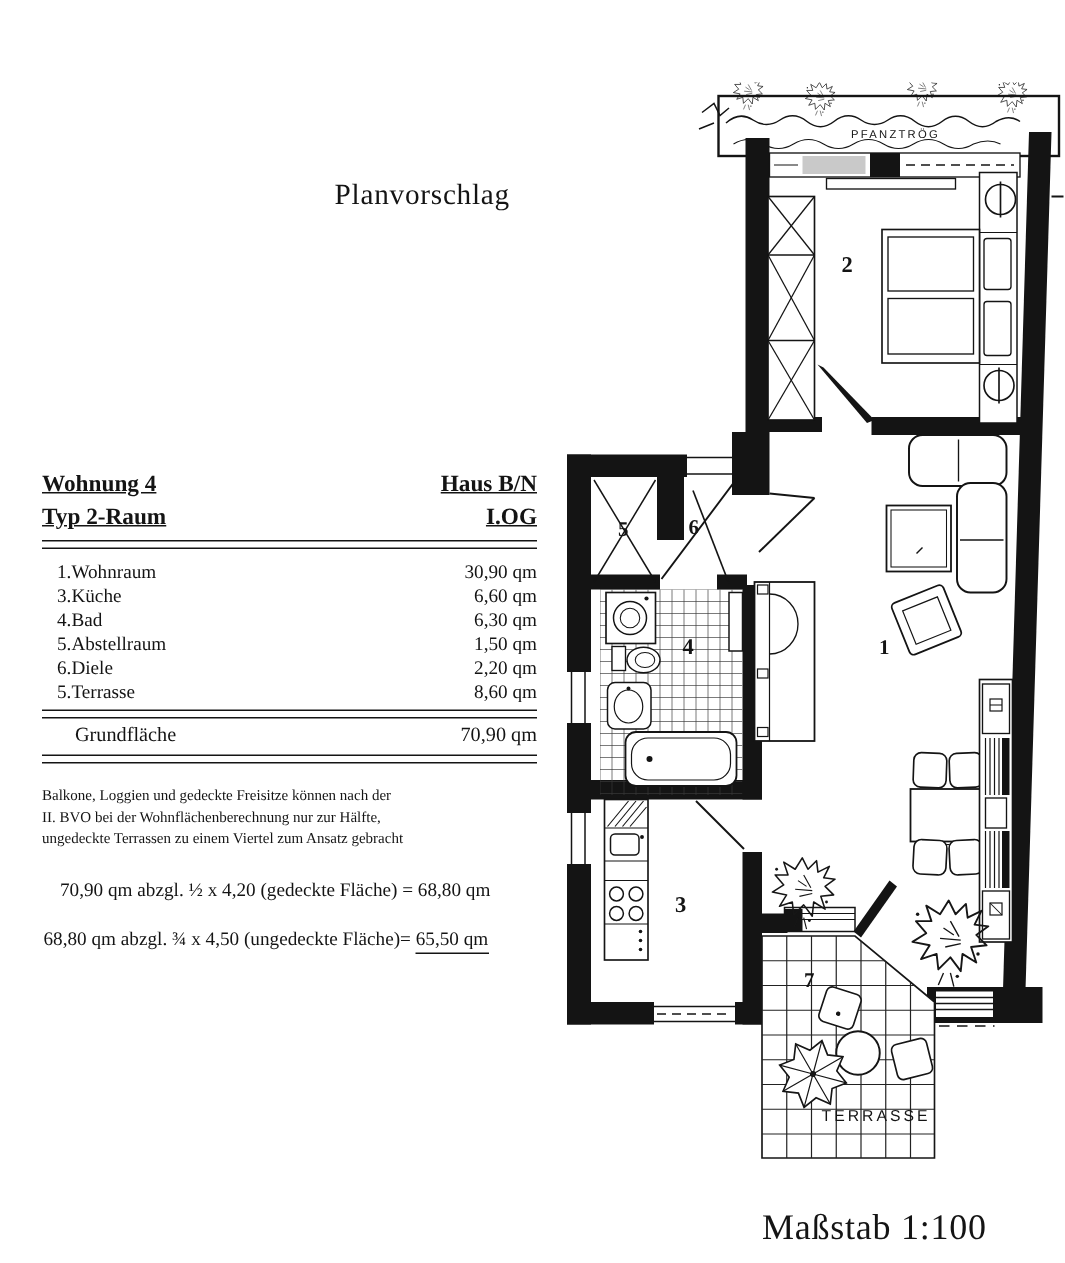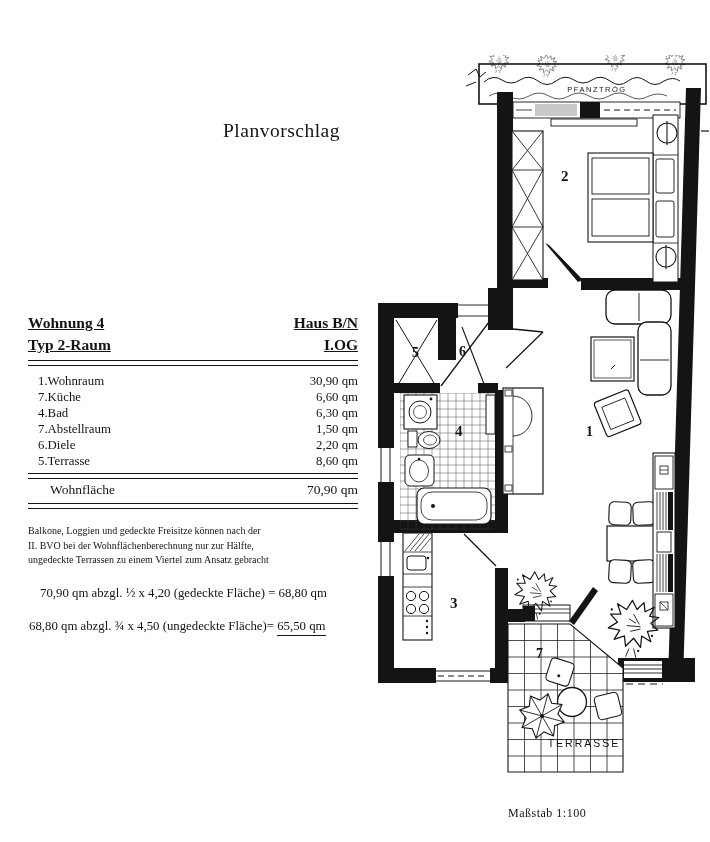--- a/index.html
+++ b/index.html
@@ -11,21 +11,21 @@
   .rows{margin-top:7px;}
   .trow{display:flex;justify-content:space-between;height:16px;font-size:12.8px;line-height:16px;gap:44px;}
   .trow .lab{padding-left:10px;}
   .totrule{height:4px;border-top:1.4px solid #141414;border-bottom:1px solid #141414;margin-top:4px;}
   .totrow{display:flex;justify-content:space-between;height:20px;font-size:13.5px;line-height:22px;}
   .totrow .lab{padding-left:22px;}
   .note{position:absolute;left:28px;top:524px;width:340px;font-size:10px;line-height:14.7px;white-space:nowrap;}
   .calc1{position:absolute;left:40px;top:586px;font-size:12.8px;white-space:nowrap;}
   .calc2{position:absolute;left:29px;top:607px;font-size:12.8px;white-space:nowrap;margin-top:12px;}
   .ul{border-bottom:1.2px solid #141414;padding-bottom:2px;}
-  .scale{position:absolute;left:508px;top:806px;font-size:12px;letter-spacing:.5px;}
+  .scale{position:absolute;left:508px;top:806px;font-size:24px;letter-spacing:.5px;}
   svg.plan{position:absolute;left:375px;top:55px;}
   svg.plan text{font-family:"Liberation Serif",serif;fill:#141414;}
   svg.plan text.small{font-family:"Liberation Sans",sans-serif;}
 </style>
 </head>
 <body>
 
 <div class="doc">
 
   <div class="title">Planvorschlag</div>
@@ -39,43 +39,43 @@
       <span>Typ 2-Raum</span>
       <span>I.OG</span>
     </div>
     <div class="rule2"></div>
     <div class="rows">
       <div class="trow">
           <span class="lab">1.Wohnraum</span>
           <span>30,90 qm</span>
         </div>
       <div class="trow">
-          <span class="lab">7.Küche</span>
+          <span class="lab">3.Küche</span>
           <span>6,60 qm</span>
         </div>
       <div class="trow">
           <span class="lab">4.Bad</span>
           <span>6,30 qm</span>
         </div>
       <div class="trow">
-          <span class="lab">7.Abstellraum</span>
+          <span class="lab">5.Abstellraum</span>
           <span>1,50 qm</span>
         </div>
       <div class="trow">
           <span class="lab">6.Diele</span>
           <span>2,20 qm</span>
         </div>
       <div class="trow">
           <span class="lab">5.Terrasse</span>
           <span>8,60 qm</span>
         </div>
     </div>
     <div class="totrule"></div>
     <div class="totrow">
-      <span class="lab">Wohnfläche</span>
+      <span class="lab">Grundfläche</span>
       <span>70,90 qm</span>
     </div>
     <div class="totrule"></div>
   </div>
 
   <div class="note">
     <div>Balkone, Loggien und gedeckte Freisitze können nach der</div>
     <div>II. BVO bei der Wohnflächenberechnung nur zur Hälfte,</div>
     <div>ungedeckte Terrassen zu einem Viertel zum Ansatz gebracht</div>
   </div>

